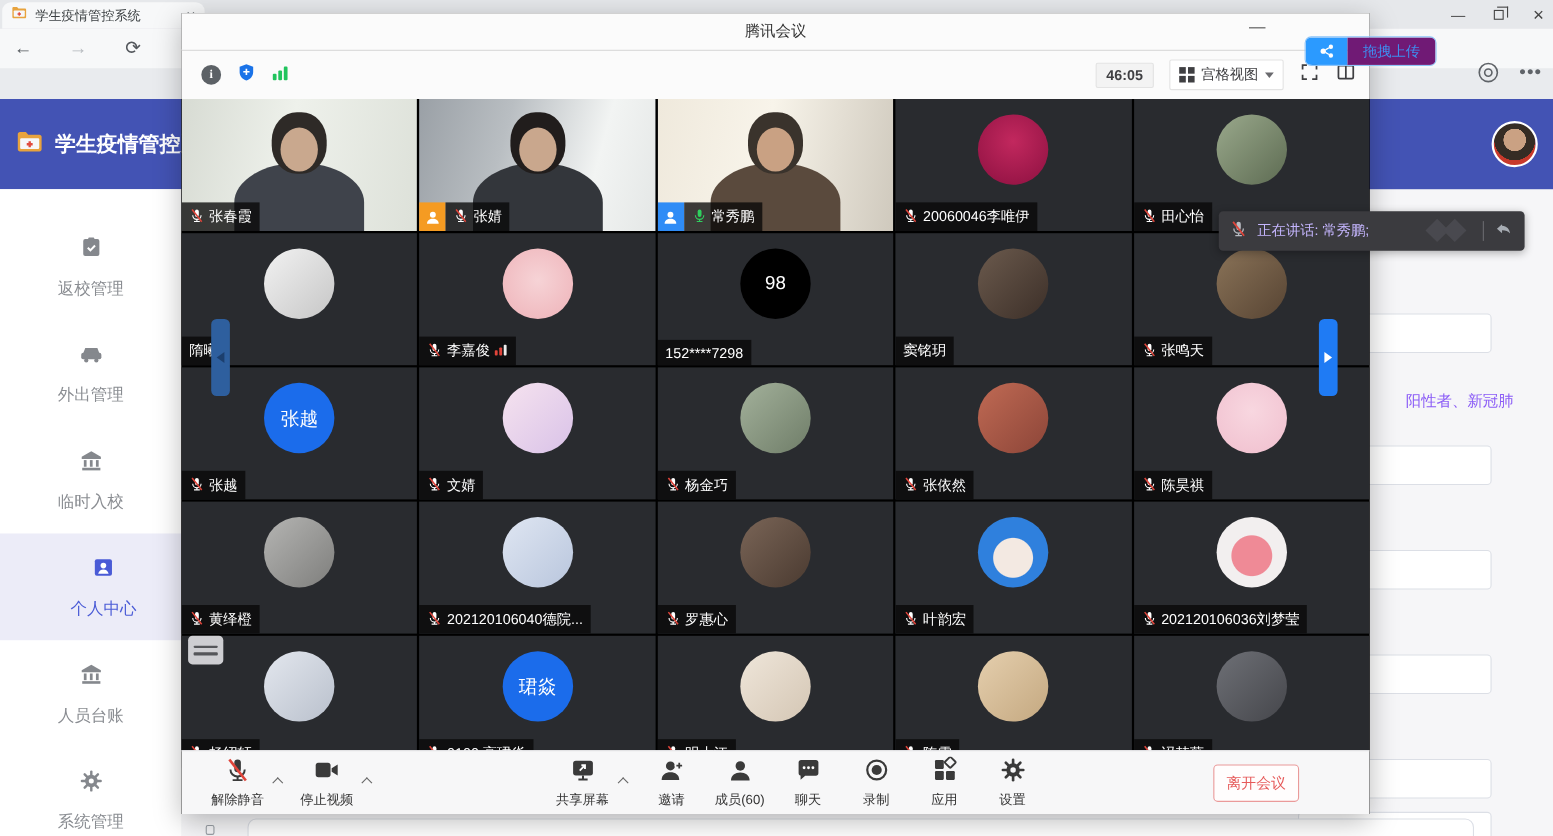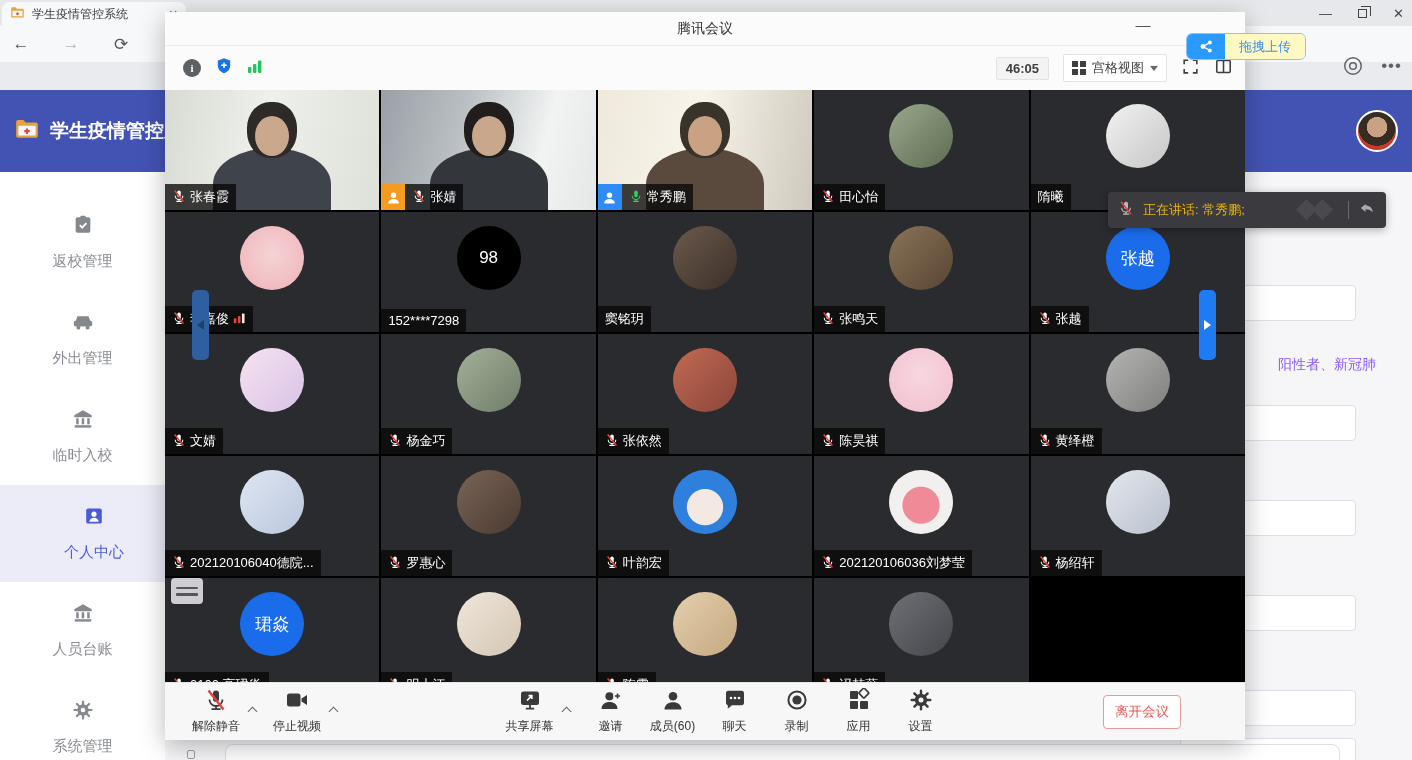--- a/index.html
+++ b/index.html
@@ -41,21 +41,21 @@
     border:1px solid #dcdfe6; border-radius:4px; z-index:1; }
   #form-hint { position:absolute; left:1247px; top:356px; font-size:14px; color:#8b5cf6; z-index:1; white-space:nowrap; width:160px; overflow:hidden;text-align:center; }
   #bottom-textarea { position:absolute; left:225px; top:744px; width:1115px; height:40px; background:#fff;
     border:1px solid #dcdfe6; border-radius:8px; z-index:1; }
   #bottom-mini-icon { position:absolute; left:187px; top:750px; width:8px; height:9px; border:1.5px solid #9aa0a6; border-radius:2px; z-index:1; }
 
   
   #upload-btn { position:absolute; left:1186px; top:33px; height:27px; display:flex; z-index:40;
     border:1px solid #8cc4f9; border-radius:6px; overflow:hidden; cursor:pointer; }
   #upload-btn .seg-icon { width:38px; background:#2b9aff; display:flex; align-items:center; justify-content:center; }
-  #upload-btn .seg-label { width:80px; background:#fef9c3; color:#3e8ef0; font-size:13px;
+  #upload-btn .seg-label { width:80px; background:#701a75; color:#3e8ef0; font-size:13px;
     display:flex; align-items:center; justify-content:center; }
 
   
   #meeting { position:absolute; left:165px; top:12px; width:1080px; height:728px; background:#000; z-index:10;
     box-shadow:0 6px 24px rgba(0,0,0,.28); }
   #m-titlebar { position:absolute; left:0; top:0; width:100%; height:34px; background:#fbfbfb; border-bottom:1px solid #ececec;
     display:flex; align-items:center; justify-content:center; }
   #m-title { font-size:14px; color:#333; }
   #m-min { position:absolute; right:88px; top:4px; width:28px; height:24px; text-align:center; color:#555; font-size:15px; cursor:pointer; }
   #m-subbar { position:absolute; left:0; top:34px; width:100%; height:44px; background:#fbfbfb; display:flex; align-items:center; }
@@ -109,21 +109,21 @@
   .tb-item .tb-label { font-size:12px; color:#333; margin-top:2px; white-space:nowrap; }
   .tb-caret { width:7px; height:7px; border-left:1.6px solid #666; border-top:1.6px solid #666;
     transform:rotate(45deg); margin:0 10px 0 2px; align-self:center; }
   .tb-gap1 { margin-left:auto; } .tb-gap2 { margin-left:auto; }
   #leave-btn { width:78px; height:34px; border:1px solid #ea9a9a; border-radius:4px; background:#fffdfd;
     color:#e65a5a; font-size:13.5px; display:flex; align-items:center; justify-content:center; cursor:pointer; margin-right:44px; }
 
   
   #toast { position:absolute; left:1108px; top:192px; width:278px; height:36px; background:#3b3b3f; border-radius:4px;
     z-index:30; display:flex; align-items:center; padding:0 10px; gap:9px; box-shadow:0 2px 8px rgba(0,0,0,.3); }
-  #toast .t-text { color:#eab308; font-size:13px; white-space:nowrap; flex:1; }
+  #toast .t-text { color:#c4b5fd; font-size:13px; white-space:nowrap; flex:1; }
   #toast .wm { position:relative; width:44px; height:20px; opacity:.85; }
   #toast .wm span { position:absolute; width:15px; height:15px; background:#4c4c52; transform:rotate(45deg); top:2px; }
   #toast .wm span:first-child { left:4px; } #toast .wm span:last-child { left:20px; }
   #toast .t-div { width:1px; height:18px; background:#6a6a6e; }
 </style>
 </head>
 <body>
 
 <div id="screen">
 
@@ -362,20 +362,34 @@
               <span><svg width="14" height="14" viewBox="0 0 24 24">
                   <rect x="9" y="2.5" width="6" height="11.5" rx="3" fill="#2fd05e"></rect>
                   <path d="M5.5 11.5a6.5 6.5 0 0 0 13 0" fill="none" stroke="#2fd05e" stroke-width="1.8"></path>
                   <path d="M12 18v3.2M7.5 21.2h9" stroke="#2fd05e" stroke-width="1.8" fill="none"></path>
                 </svg></span>
               <span>常秀鹏</span>
             </span>
           </div>
         </div>
         <div class="cell">
+          <div class="avatar" style="background:radial-gradient(circle at 50% 38%, #c2285e, #8c1040)"></div>
+          <div class="label-row">
+            <span class="name-label">
+              <span><svg width="14" height="14" viewBox="0 0 24 24">
+                  <rect x="9" y="2.5" width="6" height="11.5" rx="3" fill="#fff"></rect>
+                  <path d="M5.5 11.5a6.5 6.5 0 0 0 13 0" fill="none" stroke="#fff" stroke-width="1.8"></path>
+                  <path d="M12 18v3.2M7.5 21.2h9" stroke="#fff" stroke-width="1.8" fill="none"></path>
+                  <path d="M4.5 2.5L19.5 21.5" stroke="#e0443a" stroke-width="2.4"></path>
+                </svg></span>
+              <span>20060046李唯伊</span>
+            </span>
+          </div>
+        </div>
+        <div class="cell">
           <div class="avatar" style="background:linear-gradient(135deg,#9aa98c,#5d6b52)"></div>
           <div class="label-row">
             <span class="name-label">
               <span><svg width="14" height="14" viewBox="0 0 24 24">
                   <rect x="9" y="2.5" width="6" height="11.5" rx="3" fill="#fff"></rect>
                   <path d="M5.5 11.5a6.5 6.5 0 0 0 13 0" fill="none" stroke="#fff" stroke-width="1.8"></path>
                   <path d="M12 18v3.2M7.5 21.2h9" stroke="#fff" stroke-width="1.8" fill="none"></path>
                   <path d="M4.5 2.5L19.5 21.5" stroke="#e0443a" stroke-width="2.4"></path>
                 </svg></span>
               <span>田心怡</span>

